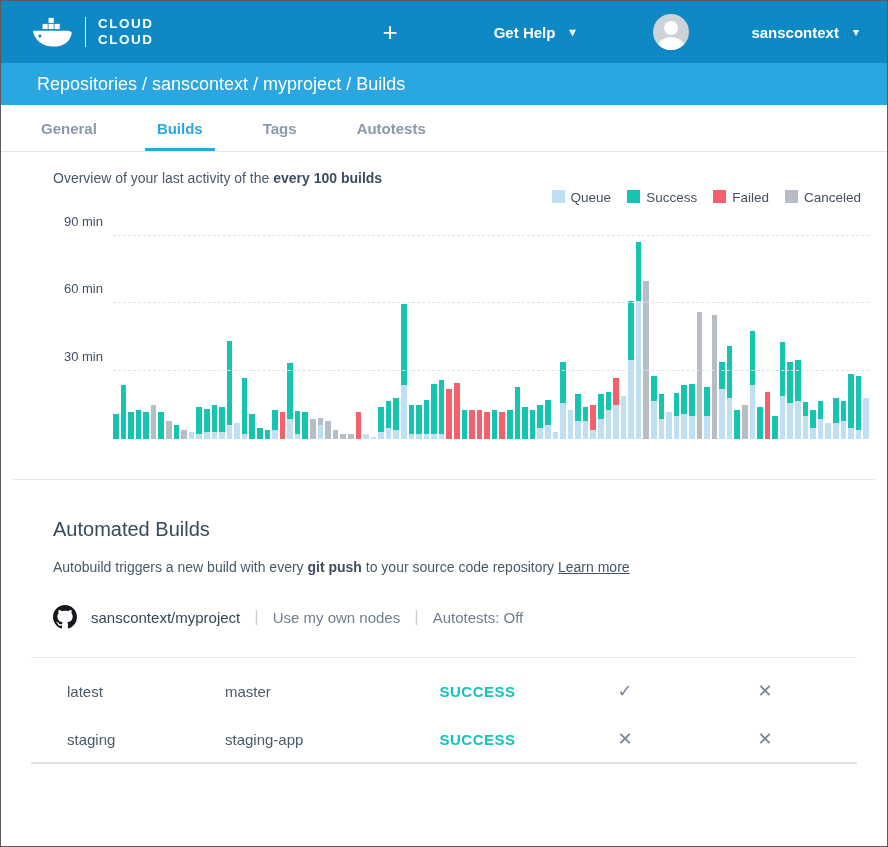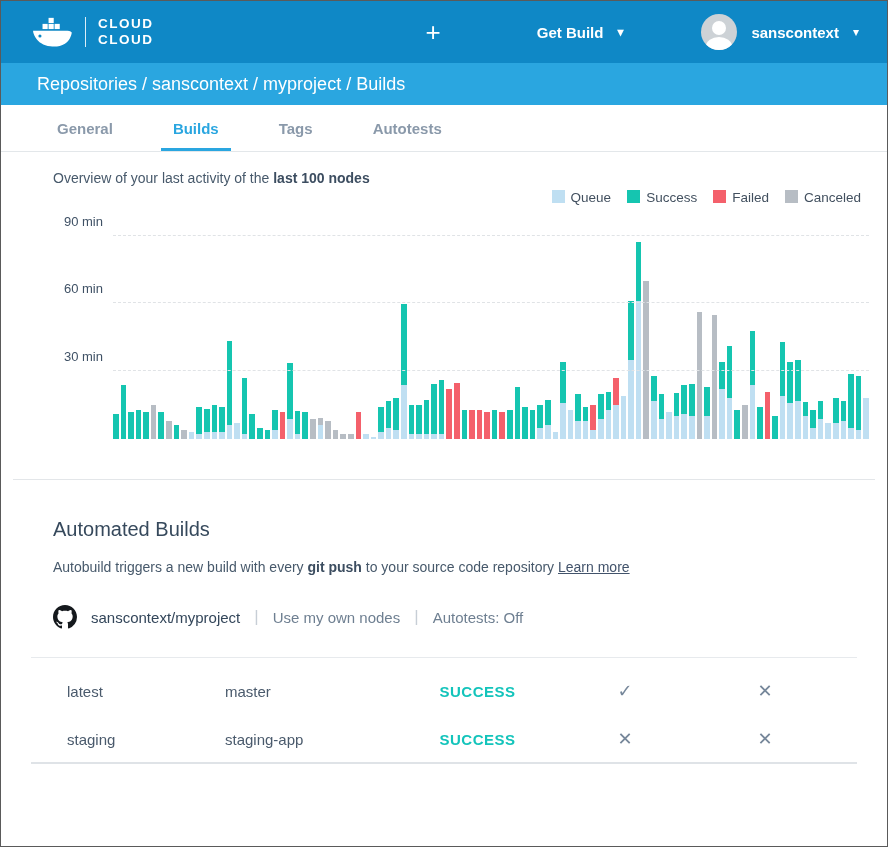--- a/index.html
+++ b/index.html
@@ -13,27 +13,27 @@
   .brand-divider { width:1px; height:30px; background:rgba(255,255,255,.85); }
   .brand-text { color:#fff; font-size:13.5px; font-weight:700; letter-spacing:1.5px; line-height:1.15; }
   .topbar-right { margin-left:auto; display:flex; align-items:center; }
   .plus-btn { color:#fff; font-size:26px; font-weight:300; margin-right:96px; cursor:pointer; line-height:1; }
   .gethelp { display:flex; align-items:center; gap:14px; color:#fff; font-weight:700; font-size:15px; margin-right:78px; cursor:pointer; }
   .caret { color:#fff; font-size:12px; line-height:1; }
   .usermenu { display:flex; align-items:center; gap:14px; cursor:pointer; }
   .avatar { width:36px; height:36px; border-radius:50%; background:#cdd2d6; position:relative; overflow:hidden; }
   .avatar::before { content:""; position:absolute; width:14px; height:14px; border-radius:50%; background:#fff; left:11px; top:7px; }
   .avatar::after { content:""; position:absolute; width:26px; height:18px; border-radius:50% 50% 0 0; background:#fff; left:5px; top:23px; }
-  .username { color:#fff; font-weight:700; font-size:15px; }
+  .username { color:#fff; font-weight:700; font-size:15px;margin-left:48px; }
 
   
   .breadcrumb { height:42px; background:#2aa6e0; color:#fff; display:flex; align-items:center; padding:0 36px; font-size:18px; }
 
   
-  .tabbar { height:47px; border-bottom:1px solid #e3e7ea; display:flex; align-items:stretch; padding-left:26px; }
+  .tabbar { height:47px; border-bottom:1px solid #e3e7ea; display:flex; align-items:stretch; padding-left:10px; }
   .tab { display:flex; align-items:center; padding:0 30px; font-size:15px; font-weight:700; color:#8a99aa; cursor:pointer; position:relative; }
   .tab.active { color:#2aa6e0; }
   .tab.active::after { content:""; position:absolute; left:18px; right:18px; bottom:0; height:3px; background:#2aa6e0; }
 
   
   .section-title { font-size:20px; color:#36495c; padding:38px 0 0 52px; font-weight:400; }
   .subtitle { font-size:14px; color:#47596b; padding:18px 0 0 52px; }
   .subtitle b, .subtitle strong { color:#3c4d60; }
   .legend { display:flex; justify-content:flex-end; gap:16px; padding:4px 26px 6px 0; font-size:13.5px; color:#42505f; }
   .legend-item { display:flex; align-items:flex-start; gap:6px; }
@@ -86,21 +86,21 @@
       </svg>
       <div class="brand-divider"></div>
       <div class="brand-text">
         <div>CLOUD</div>
         <div>CLOUD</div>
       </div>
     </div>
     <div class="topbar-right">
       <div class="plus-btn">+</div>
       <div class="gethelp">
-        <span>Get Build</span>
+        <span>Get Help</span>
         <span class="caret">▾</span>
       </div>
       <div class="usermenu">
         <div class="avatar"></div>
         <span class="username">sanscontext</span>
         <span class="caret">▾</span>
       </div>
     </div>
   </div>
 
@@ -109,21 +109,21 @@
   </div>
 
   <div class="tabbar" id="tabbar">
       <div class="tab">General</div>
       <div class="tab active">Builds</div>
       <div class="tab">Tags</div>
       <div class="tab">Autotests</div>
     </div>
 
   <div class="subtitle">
-    <span>Overview of your last activity of the </span><b>last 100 nodes</b>
+    <span>Overview of your last activity of the </span><b>every 100 builds</b>
   </div>
 
   <div class="legend" id="legend">
       <span class="legend-item">
         <span class="legend-swatch" style="background: rgb(191, 223, 242);"></span>
         <span>Queue</span>
       </span>
       <span class="legend-item">
         <span class="legend-swatch" style="background: rgb(21, 197, 176);"></span>
         <span>Success</span>

